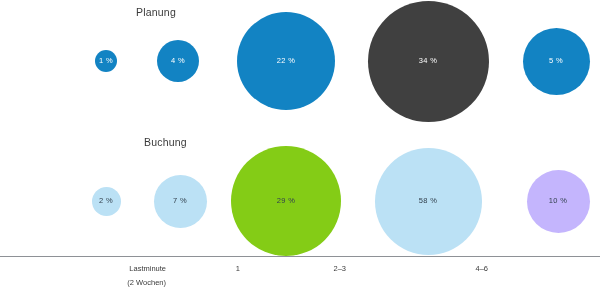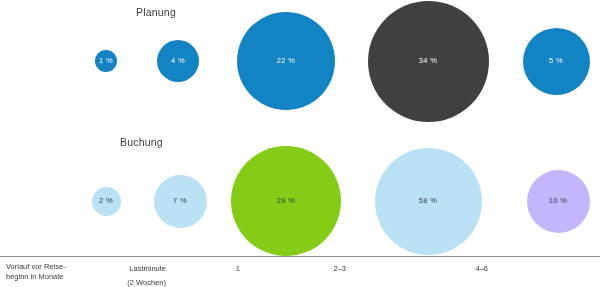--- a/index.html
+++ b/index.html
@@ -14,21 +14,21 @@
 
   .row-title{
     position:absolute;
     font-size:10.5px;
     color:#3a3a3a;
     letter-spacing:.2px;
     white-space:nowrap;
     padding-left:44px;
   }
   #title-planung{left:92px;top:6px;}
-  #title-buchung{left:76px;top:136px;}
+  #title-buchung{left:100px;top:136px;}
 
   .bubble{
     position:absolute;
     border-radius:50%;
     display:flex;
     align-items:center;
     justify-content:center;
     box-sizing:border-box;
   }
   .bubble .val{
@@ -105,22 +105,20 @@
       <div class="bubble" style="width: 107px; height: 107px; left: 374.5px; top: 147.5px; background: rgb(187, 225, 245);">
         <span class="val" style="color: rgb(51, 65, 78);">58 %</span>
       </div>
       <div class="bubble" style="width: 63px; height: 63px; left: 526.5px; top: 169.5px; background: #c4b5fd;">
         <span class="val" style="color: rgb(51, 65, 78);">10 %</span>
       </div>
     </div>
 
   <div id="axis-line" style="background: rgb(142, 145, 150);"></div>
 
-  <div id="axis-caption">Vorlauf vor Reise-
-beginn in Monate</div>
 
   <div id="axis-ticks">
       <div class="tick-label" style="left: 46px; width: 120px;">Lastminute
 (2 Wochen)</div>
       <div class="tick-label" style="left: 120px; width: 120px;">1</div>
       <div class="tick-label" style="left: 226px; width: 120px;">2–3</div>
       <div class="tick-label" style="left: 368px; width: 120px;">4–6</div>
       <div class="tick-label" style="left: 498px; width: 120px;">7–12</div>
     </div>
 

